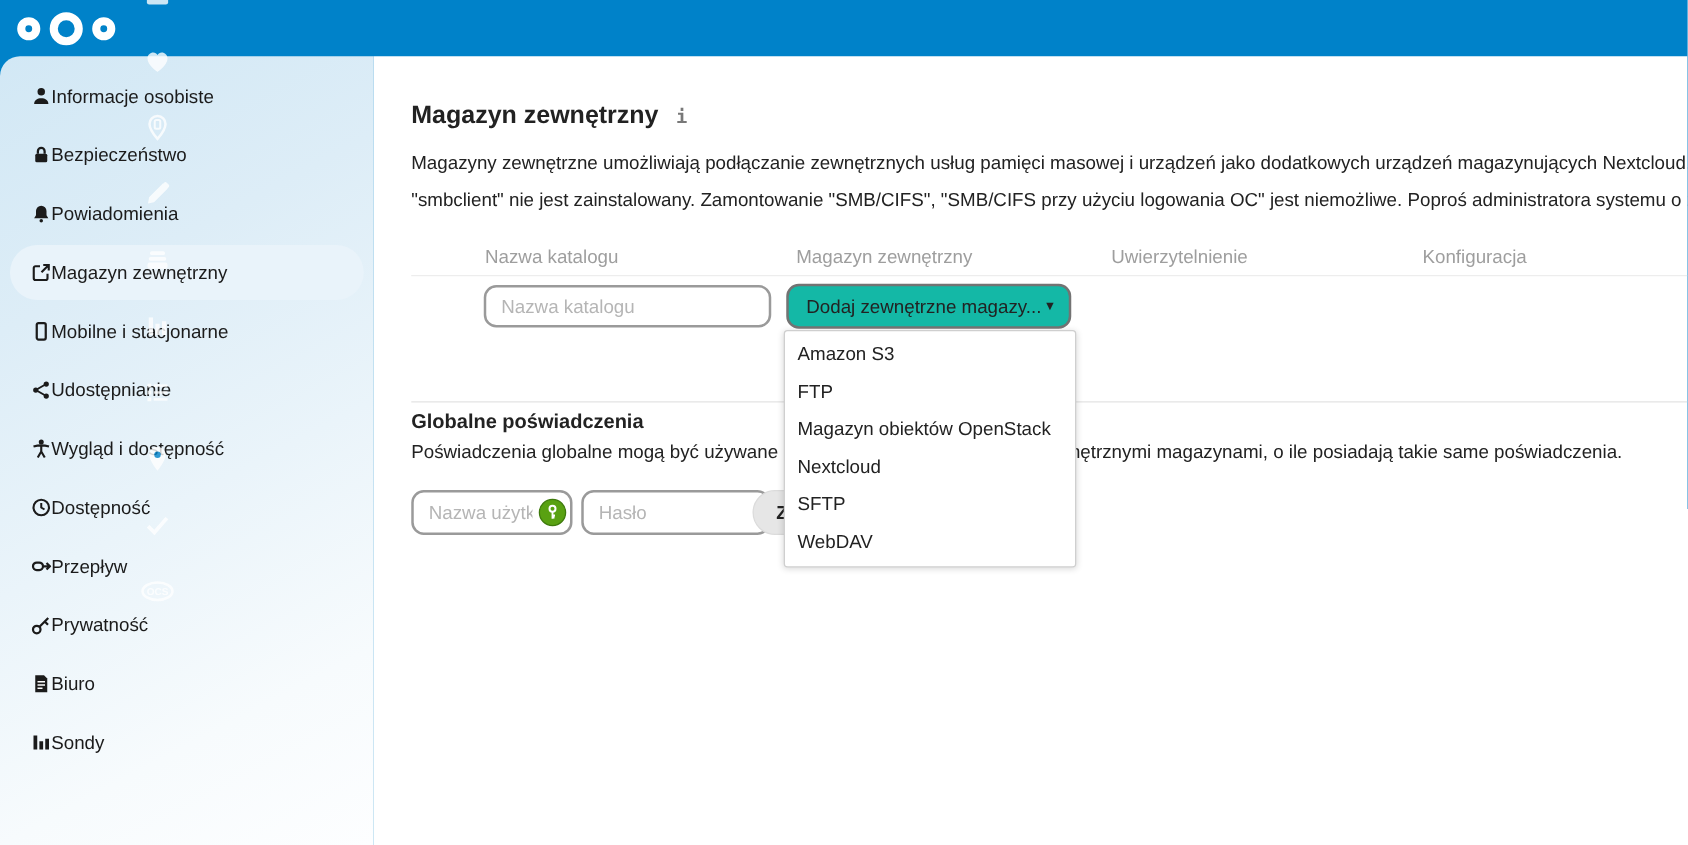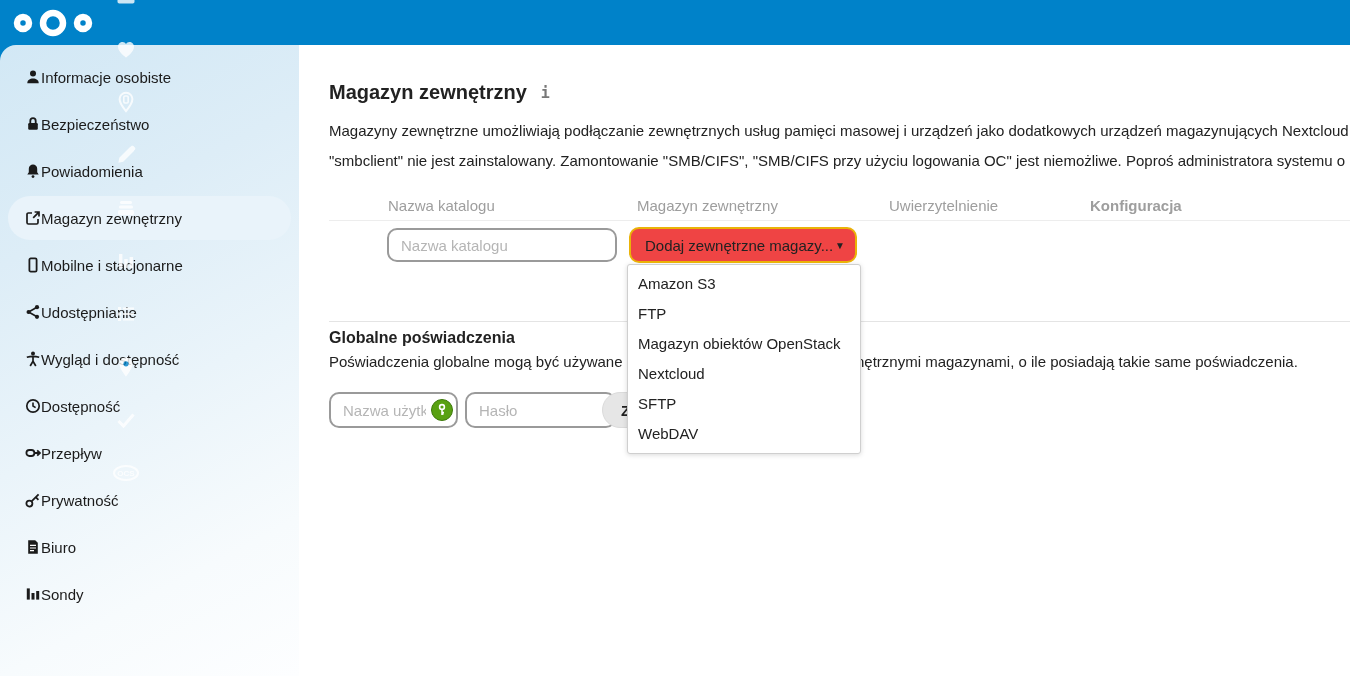--- a/index.html
+++ b/index.html
@@ -28,31 +28,31 @@
   
   .title { position:absolute; left:30px; top:36px; font-size:20px; font-weight:700; color:#222;
            display:flex; align-items:center; gap:14px; }
   .info-i { font-family:"DejaVu Sans Mono",monospace; font-size:15px; font-weight:700; color:#787878; cursor:pointer; }
   .para { position:absolute; left:30px; right:0; white-space:nowrap; font-size:15px; color:#222; overflow:hidden; }
   #p-intro { top:77px; }
   #p-warn  { top:107px; }
 
   .thead { position:absolute; top:152px; left:0; right:0; height:22px; font-size:15px; color:#9e9e9e; }
   .thead span { position:absolute; white-space:nowrap; }
-  .th-0 { left:89px; } .th-1 { left:338px; } .th-2 { left:590px; } .th-3 { left:791px;font-weight:bold; }
+  .th-0 { left:89px; } .th-1 { left:338px; } .th-2 { left:590px; } .th-3 { left:839px; }
   .thead-line { position:absolute; top:175px; left:30px; right:0; height:1px; background:#ededed; }
 
   input.txt { border:2px solid #9a9a9a; border-radius:10px; background:#fff; font-size:15px;
               color:#333; padding:0 12px; font-family:inherit; outline:none; }
   input.txt::placeholder { color:#b5b5b5; }
 
   #folder-input { position:absolute; left:88px; top:183px; width:230px; height:34px; }
 
-  .dd-btn { position:absolute; left:330px; top:182px; width:228px; height:36px; background:#ef4444;
-            border:2px solid #eab308; border-radius:10px; display:flex; align-items:center;
+  .dd-btn { position:absolute; left:330px; top:182px; width:228px; height:36px; background:#14b8a6;
+            border:2px solid #737373; border-radius:10px; display:flex; align-items:center;
             padding:0 10px 0 14px; font-size:15px; color:#222; cursor:pointer; z-index:60; }
   .dd-btn .caret { margin-left:auto; font-size:10px; color:#222; }
 
   .dd-menu { position:absolute; left:328px; top:219px; width:234px; background:#fff;
              border:1px solid #cfcfcf; border-radius:3px; box-shadow:0 1px 5px rgba(0,0,0,.15);
              padding:4px 0; z-index:50; }
   .dd-opt { height:30px; line-height:30px; padding-left:10px; font-size:15px; color:#222; cursor:pointer; white-space:nowrap; }
 
   .section-line { position:absolute; top:276px; left:30px; right:0; height:1px; background:#e4e4e4; }
   .g-title { position:absolute; left:30px; top:284px; font-size:16px; font-weight:700; color:#222; }

